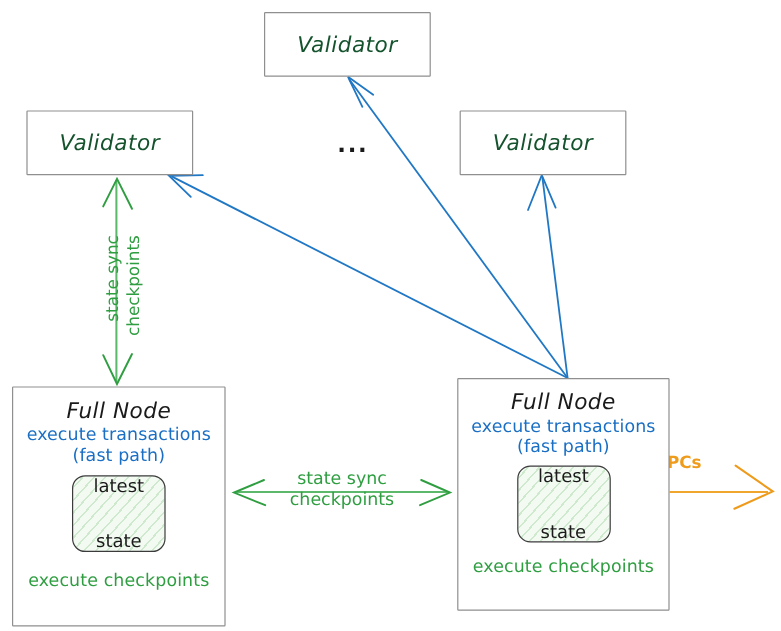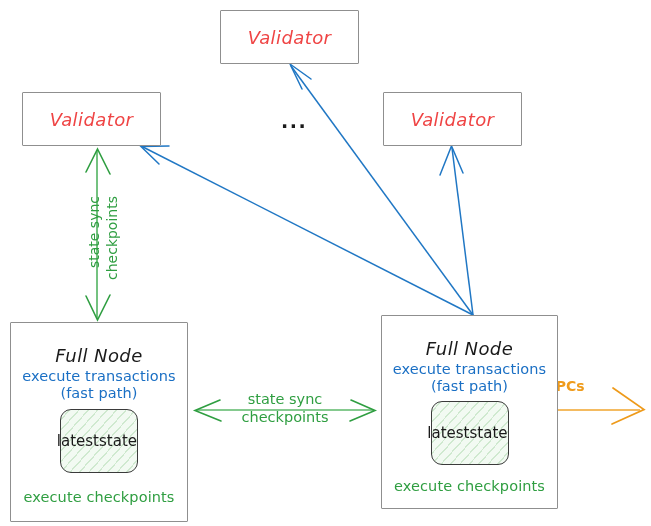--- a/index.html
+++ b/index.html
@@ -33,27 +33,27 @@
     border-radius: 1px;
   }
   .validator-box {
     display: flex;
     align-items: center;
     justify-content: center;
   }
   .validator-label {
     font-family: "DejaVu Sans", sans-serif;
     font-size: 18px;
-    color: #ef4444;
+    color: #14532d;
     letter-spacing: 0.4px;
     font-style: italic;
     font-weight: 500;
   }
   .fullnode-box {
-    padding-top: 22px;
+    padding-top: 9px;
     display: flex;
     flex-direction: column;
     align-items: center;
   }
   .fn-title {
     font-family: "DejaVu Sans", sans-serif;
     font-size: 18px;
     font-style: italic;
     font-weight: 500;
     color: #1a1a1a;
@@ -82,23 +82,23 @@
     border-radius: 11px;
     background-color: #f2faf2;
     background-image: repeating-linear-gradient(
       -48deg,
       #cfe9cf 0px,
       #cfe9cf 1.3px,
       rgba(255,255,255,0) 1.3px,
       rgba(255,255,255,0) 7px
     );
     display: flex;
-    flex-direction: row;
+    flex-direction: column;
     align-items: center;
-    justify-content: flex-end;
+    justify-content: space-between;
   }
   .state-line {
     font-family: "DejaVu Sans", sans-serif;
     font-size: 15px;
     color: #1a1a1a;
     line-height: 1.1;
   }
   .ellipsis {
     position: absolute;
     font-family: "DejaVu Sans", sans-serif;

